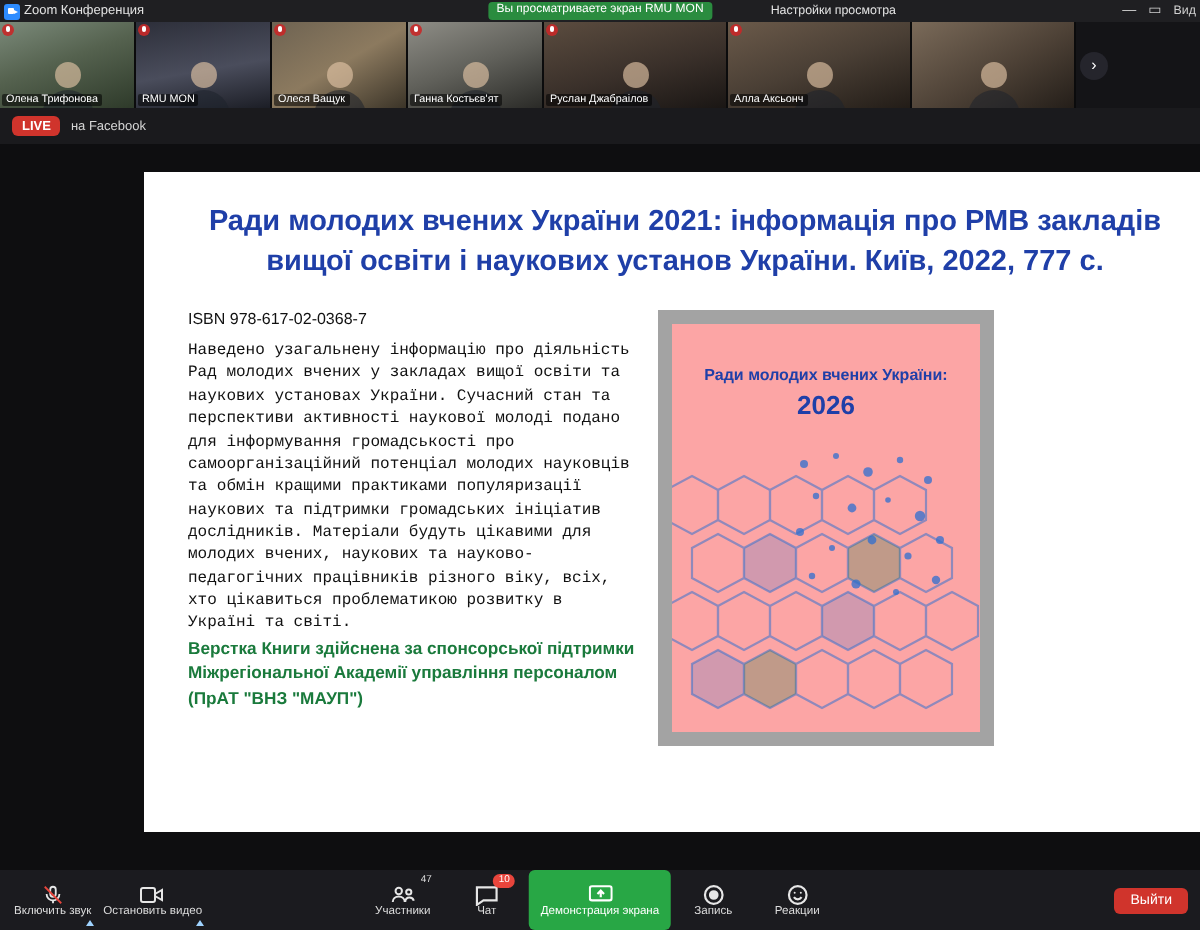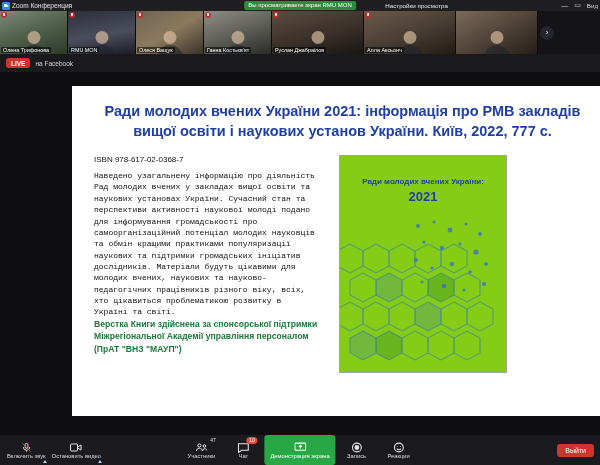--- a/index.html
+++ b/index.html
@@ -156,42 +156,42 @@
     margin: 16px 24px 0 24px;
     text-align: center;
     color: #1f3fa8;
     font-size: 14.5px;
     font-weight: bold;
     line-height: 1.35;
   }
   .slide-body {
     display: flex;
     margin: 14px 22px 0 22px;
-    gap: 20px;
+    gap: 10px;
   }
   .col-left { width: 225px; }
   .isbn {
     font-size: 8px; color: #111; margin-bottom: 6px;
   }
   .para {
     font-size: 8px; color: #111; line-height: 1.42; font-family: Liberation Mono, monospace;
   }
   .sponsor {
     font-size: 8.6px; font-weight: bold; color: #1a7a3c;
     line-height: 1.45;
   }
   .col-right {
     width: 175px;
     position: relative;
   }
   .bookcover {
     position: relative;
     width: 168px; height: 218px;
-    background: #84cc16;
-    border: 1px solid #a3a3a3;
+    background: #fca5a5;
+    border: 7px solid #a3a3a3;
     overflow: hidden;
   }
   .cover-title {
     position: relative;
     margin-top: 20px;
     text-align: center;
     font-size: 8px;
     font-weight: bold;
     color: #1f3fa8;
     line-height: 1.4;
@@ -325,21 +325,21 @@
       <div class="slide-title">Ради молодих вчених України 2021: інформація про РМВ закладів вищої освіти і наукових установ України. Київ, 2022, 777 с.</div>
       <div class="slide-body">
         <div class="col-left">
           <div class="isbn">ISBN 978-617-02-0368-7</div>
           <div class="para">Наведено узагальнену інформацію про діяльність Рад молодих вчених у закладах вищої освіти та наукових установах України. Сучасний стан та перспективи активності наукової молоді подано для інформування громадськості про самоорганізаційний потенціал молодих науковців та обмін кращими практиками популяризації наукових та підтримки громадських ініціатив дослідників. Матеріали будуть цікавими для молодих вчених, наукових та науково-педагогічних працівників різного віку, всіх, хто цікавиться проблематикою розвитку в Україні та світі.</div>
           <div class="sponsor">Верстка Книги здійснена за спонсорської підтримки Міжрегіональної Академії управління персоналом (ПрАТ "ВНЗ "МАУП")</div>
         </div>
         <div class="col-right">
           <div class="bookcover">
             <div class="cover-title">Ради молодих вчених України:</div>
-            <div class="cover-year">2021</div>
+            <div class="cover-year">2026</div>
             <svg class="dots" viewBox="0 0 90 80">
               <g fill="#2f6fd0" opacity="0.75">
                 <circle cx="10" cy="8" r="2"></circle>
                   <circle cx="26" cy="4" r="1.5"></circle>
                 <circle cx="42" cy="12" r="2.4"></circle>
                   <circle cx="58" cy="6" r="1.6"></circle>
                 <circle cx="72" cy="16" r="2"></circle>
                   <circle cx="16" cy="24" r="1.6"></circle>
                 <circle cx="34" cy="30" r="2.2"></circle>
                   <circle cx="52" cy="26" r="1.4"></circle>

